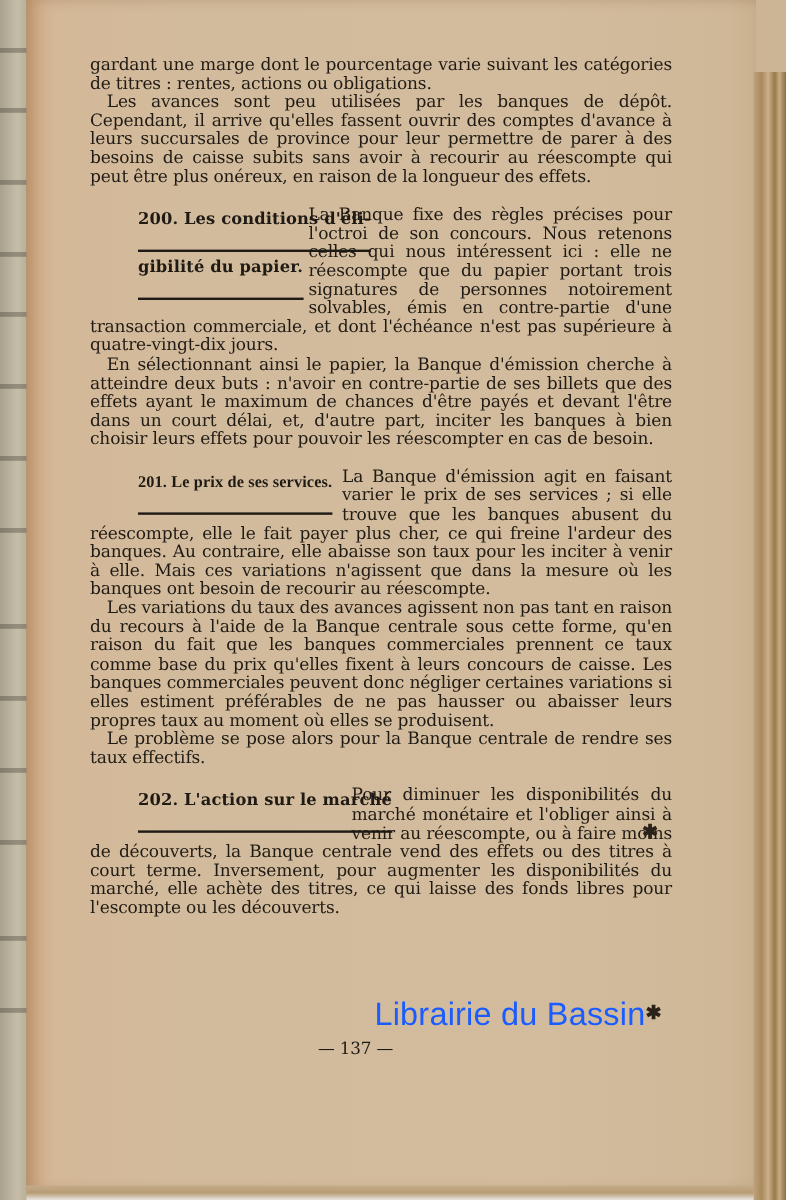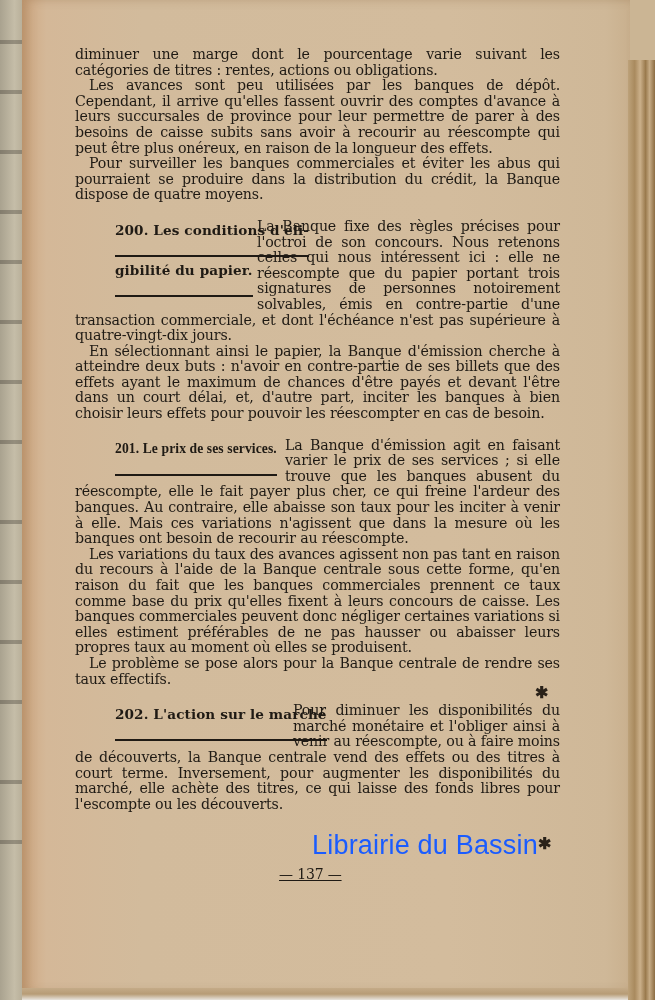--- a/index.html
+++ b/index.html
@@ -47,22 +47,22 @@
       margin: 2px 14px 0 0; letter-spacing: 0.1px;
     }
     .article-head span.line {
       display: block; border-bottom: 2px solid #1f1a14; padding-bottom: 16px; margin-bottom: 4px; width: max-content; margin-left: 40px;
     }
     .w200 { width: 168px; }
     .w201 { width: 196px; font-family: Liberation Serif, serif; }
     .w202 { width: 204px; }
     .art-body { text-indent: 0; }
     .folio {
-      position: absolute; left: 14px; top: 820px; width: 485px; text-align: left;
-      padding-left: 190px; box-sizing: border-box; font-size: 14px; text-decoration: underline;
+      position: absolute; left: 0; top: 820px; width: 485px; text-align: left;
+      padding-left: 190px; box-sizing: border-box; font-size: 14px;
     }
     .watermark {
       position: absolute; left: 312px; top: 830px; color: #1a5cff;
       font-family: "Liberation Sans", sans-serif; font-size: 27px; letter-spacing: 0.2px;
       white-space: nowrap;
     }
     .asterisk {
       position: absolute; color: #2a2219; font-size: 16px; font-weight: bold;
     }
   </style>
@@ -82,24 +82,23 @@
     <div class="ghost" style="top:580px"></div>
   <div class="ghost" style="top:640px"></div>
     <div class="ghost" style="top:700px"></div>
   <div class="ghost" style="top:780px"></div>
     <div class="ghost" style="top:840px"></div>
 </div>
 
 <div class="page">
   <div class="text">
 
-    <p class="p">diminuer une marge dont le pourcentage varie suivant les catégories de titres : rentes, actions ou obligations.</p>
+    <p class="p">gardant une marge dont le pourcentage varie suivant les catégories de titres : rentes, actions ou obligations.</p>
     <p class="p indent">Les avances sont peu utilisées par les banques de dépôt. Cependant, il arrive qu'elles fassent ouvrir des comptes d'avance à leurs succursales de province pour leur permettre de parer à des besoins de caisse subits sans avoir à recourir au réescompte qui peut être plus onéreux, en raison de la longueur des effets.</p>
 
-    <p class="p indent">Pour surveiller les banques commerciales et éviter les abus qui pourraient se produire dans la distribution du crédit, la Banque dispose de quatre moyens.</p>
 
     <div class="article">
       <div class="article-head w200">
         <span class="line">200. Les conditions d'éli-</span>
         <span class="line">gibilité du papier.</span>
       </div>
       <p class="p art-body">La Banque fixe des règles précises pour l'octroi de son concours. Nous retenons celles qui nous intéressent ici : elle ne réescompte que du papier portant trois signatures de personnes notoirement solvables, émis en contre-partie d'une transaction commerciale, et dont l'échéance n'est pas supérieure à quatre-vingt-dix jours.</p>
       <p class="p indent">En sélectionnant ainsi le papier, la Banque d'émission cherche à atteindre deux buts : n'avoir en contre-partie de ses billets que des effets ayant le maximum de chances d'être payés et devant l'être dans un court délai, et, d'autre part, inciter les banques à bien choisir leurs effets pour pouvoir les réescompter en cas de besoin.</p>
     </div>
 

